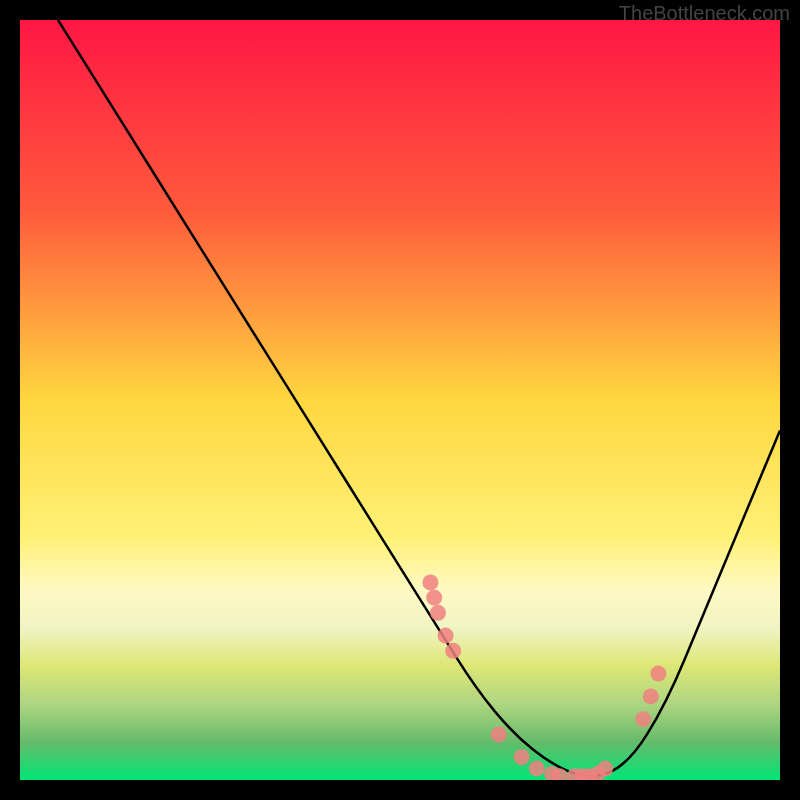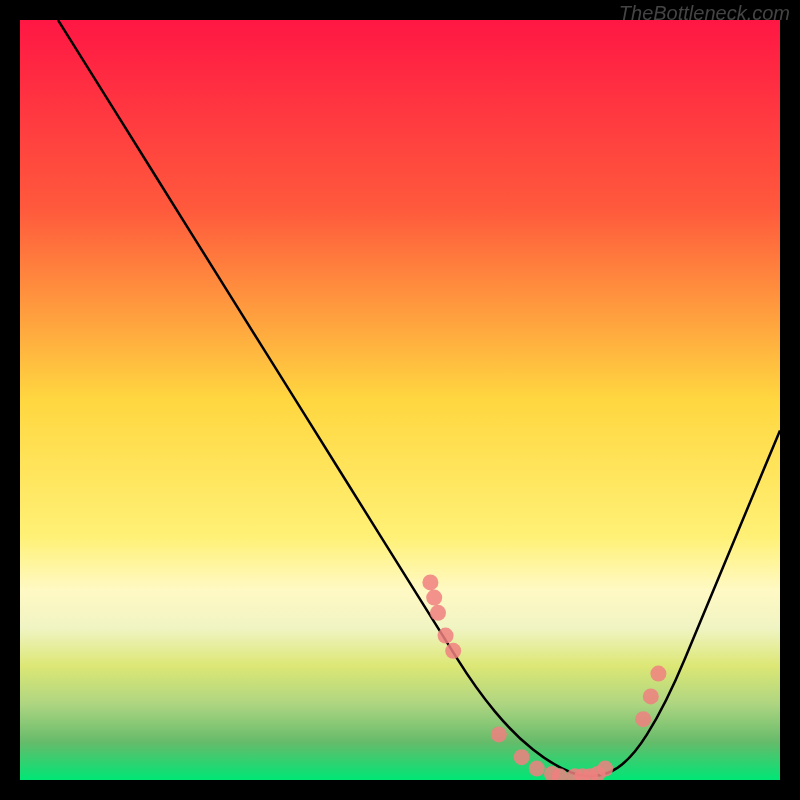--- a/index.html
+++ b/index.html
@@ -19,21 +19,20 @@
   }
   .watermark {
     position: absolute;
     top: 2px;
     right: 10px;
     font-family: Arial, sans-serif;
     font-size: 20px;
     font-weight: 500;
     color: #444;
     z-index: 10;
-    font-style: italic;
   }
   svg { display: block; }
 </style>
 </head>
 <body>
 
 <div class="chart-container">
   <div class="watermark">TheBottleneck.com</div>
   <div class="plot-area">
     <svg id="chart-svg" width="760" height="760" viewBox="0 0 760 760">

